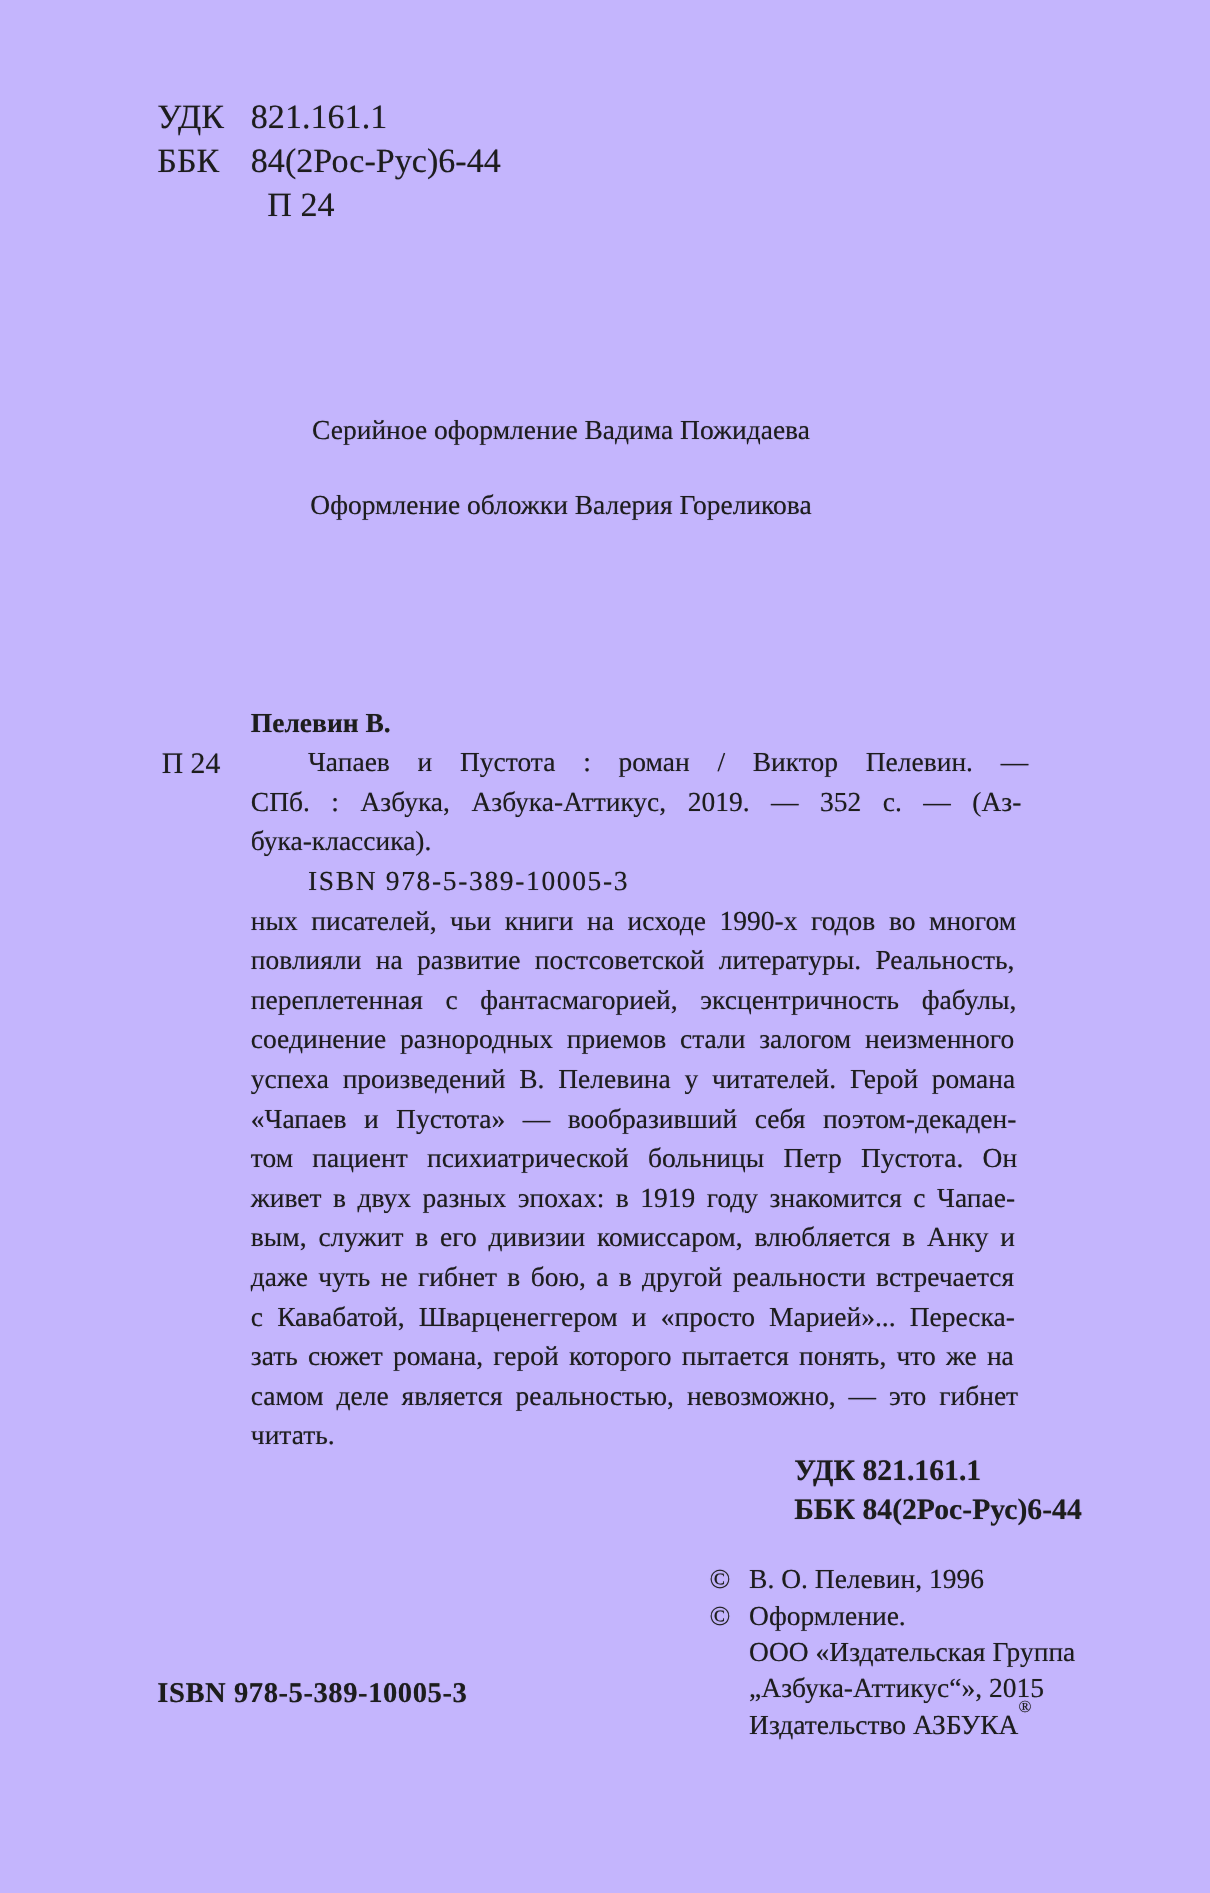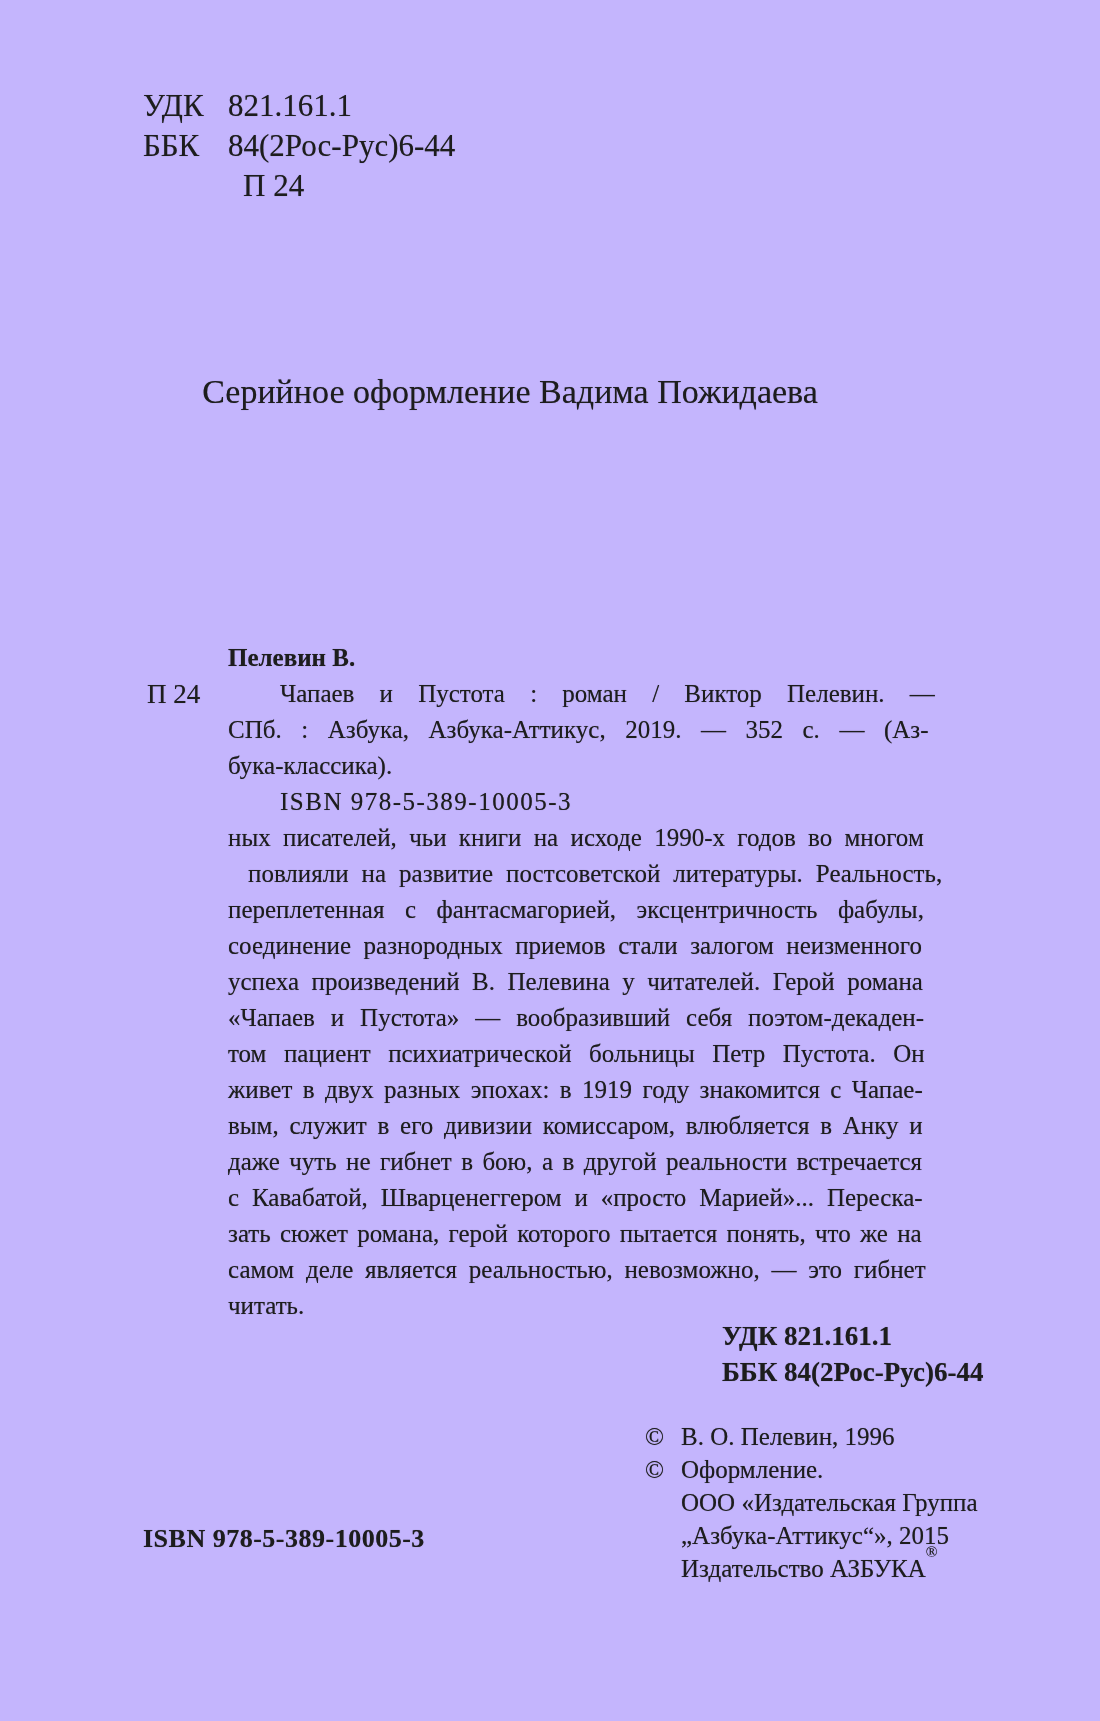--- a/index.html
+++ b/index.html
@@ -12,21 +12,21 @@
     color:#1d1d1d;
     text-shadow:0 0 0.7px rgba(25,25,25,0.55);
     overflow:hidden;
   }
   
   .top-codes{position:absolute;left:143px;top:86px;font-size:31px;line-height:40px;}
   .code-row{white-space:nowrap;}
   .code-label{display:inline-block;width:85px;}
   .code-author{display:inline-block;margin-left:100px;}
   
-  .credit{position:absolute;left:120px;width:780px;text-align:center;font-size:34px;line-height:32px;white-space:nowrap;}
+  .credit{position:absolute;left:120px;width:780px;text-align:center;font-size:25px;line-height:32px;white-space:nowrap;}
   .credit-1{top:376px;}
   .credit-2{top:444px;}
   
   .hang-code{position:absolute;left:147px;top:676px;font-size:27px;line-height:36px;white-space:nowrap;}
   .card{position:absolute;left:228px;top:640px;width:747px;font-size:25px;line-height:36px;}
   .line{white-space:nowrap;width:747px;}
   .line.ind{padding-left:52px;width:695px;}
   .line.ind-sm{padding-left:25px;width:722px;}
   .bold{font-weight:bold;}
   .isbn-sp{letter-spacing:1.5px;}
@@ -51,32 +51,33 @@
     </div>
     <div class="code-row">
       <span class="code-label">ББК</span><span class="code-value">84(2Рос-Рус)6-44</span>
     </div>
     <div class="code-row">
       <span class="code-author">П 24</span>
     </div>
   </div>
 
   <div class="credit credit-1">Серийное оформление Вадима Пожидаева</div>
+  <div class="credit credit-2">Оформление обложки Валерия Гореликова</div>
 
   <div class="hang-code">П 24</div>
 
   <div class="card">
     <div class="line bold">Пелевин В.</div>
     <div class="line j ind"><span style="word-spacing: 18.9629px;">Чапаев и Пустота : роман / Виктор Пелевин. —</span></div>
     <div class="line j"><span style="word-spacing: 13.2865px;">СПб. : Азбука, Азбука-Аттикус, 2019. — 352 с. — (Аз-</span></div>
     <div class="line">бука-классика).</div>
     <div class="line ind isbn-sp">ISBN 978-5-389-10005-3</div>
 
     <div class="line j"><span style="word-spacing: 6.0816px;">ных писателей, чьи книги на исходе 1990-х годов во многом</span></div>
-    <div class="line j"><span style="word-spacing: 6.75px; margin-left: 20px;">повлияли на развитие постсоветской литературы. Реальность,</span></div>
+    <div class="line j"><span style="word-spacing: 6.75px;">повлияли на развитие постсоветской литературы. Реальность,</span></div>
     <div class="line j"><span style="word-spacing: 14.2539px;">переплетенная с фантасмагорией, эксцентричность фабулы,</span></div>
     <div class="line j"><span style="word-spacing: 6.2625px;">соединение разнородных приемов стали залогом неизменного</span></div>
     <div class="line j"><span style="word-spacing: 6.2433px;">успеха произведений В. Пелевина у читателей. Герой романа</span></div>
     <div class="line j"><span style="word-spacing: 9.65885px;">«Чапаев и Пустота» — вообразивший себя поэтом-декаден-</span></div>
     <div class="line j"><span style="word-spacing: 11.276px;">том пациент психиатрической больницы Петр Пустота. Он</span></div>
     <div class="line j"><span style="word-spacing: 4.18906px;">живет в двух разных эпохах: в 1919 году знакомится с Чапае-</span></div>
     <div class="line j"><span style="word-spacing: 4.5191px;">вым, служит в его дивизии комиссаром, влюбляется в Анку и</span></div>
     <div class="line j"><span style="word-spacing: 3.17344px;">даже чуть не гибнет в бою, а в другой реальности встречается</span></div>
     <div class="line j"><span style="word-spacing: 6.59635px;">с Кавабатой, Шварценеггером и «просто Марией»... Переска-</span></div>
     <div class="line j"><span style="word-spacing: 3.00347px;">зать сюжет романа, герой которого пытается понять, что же на</span></div>

